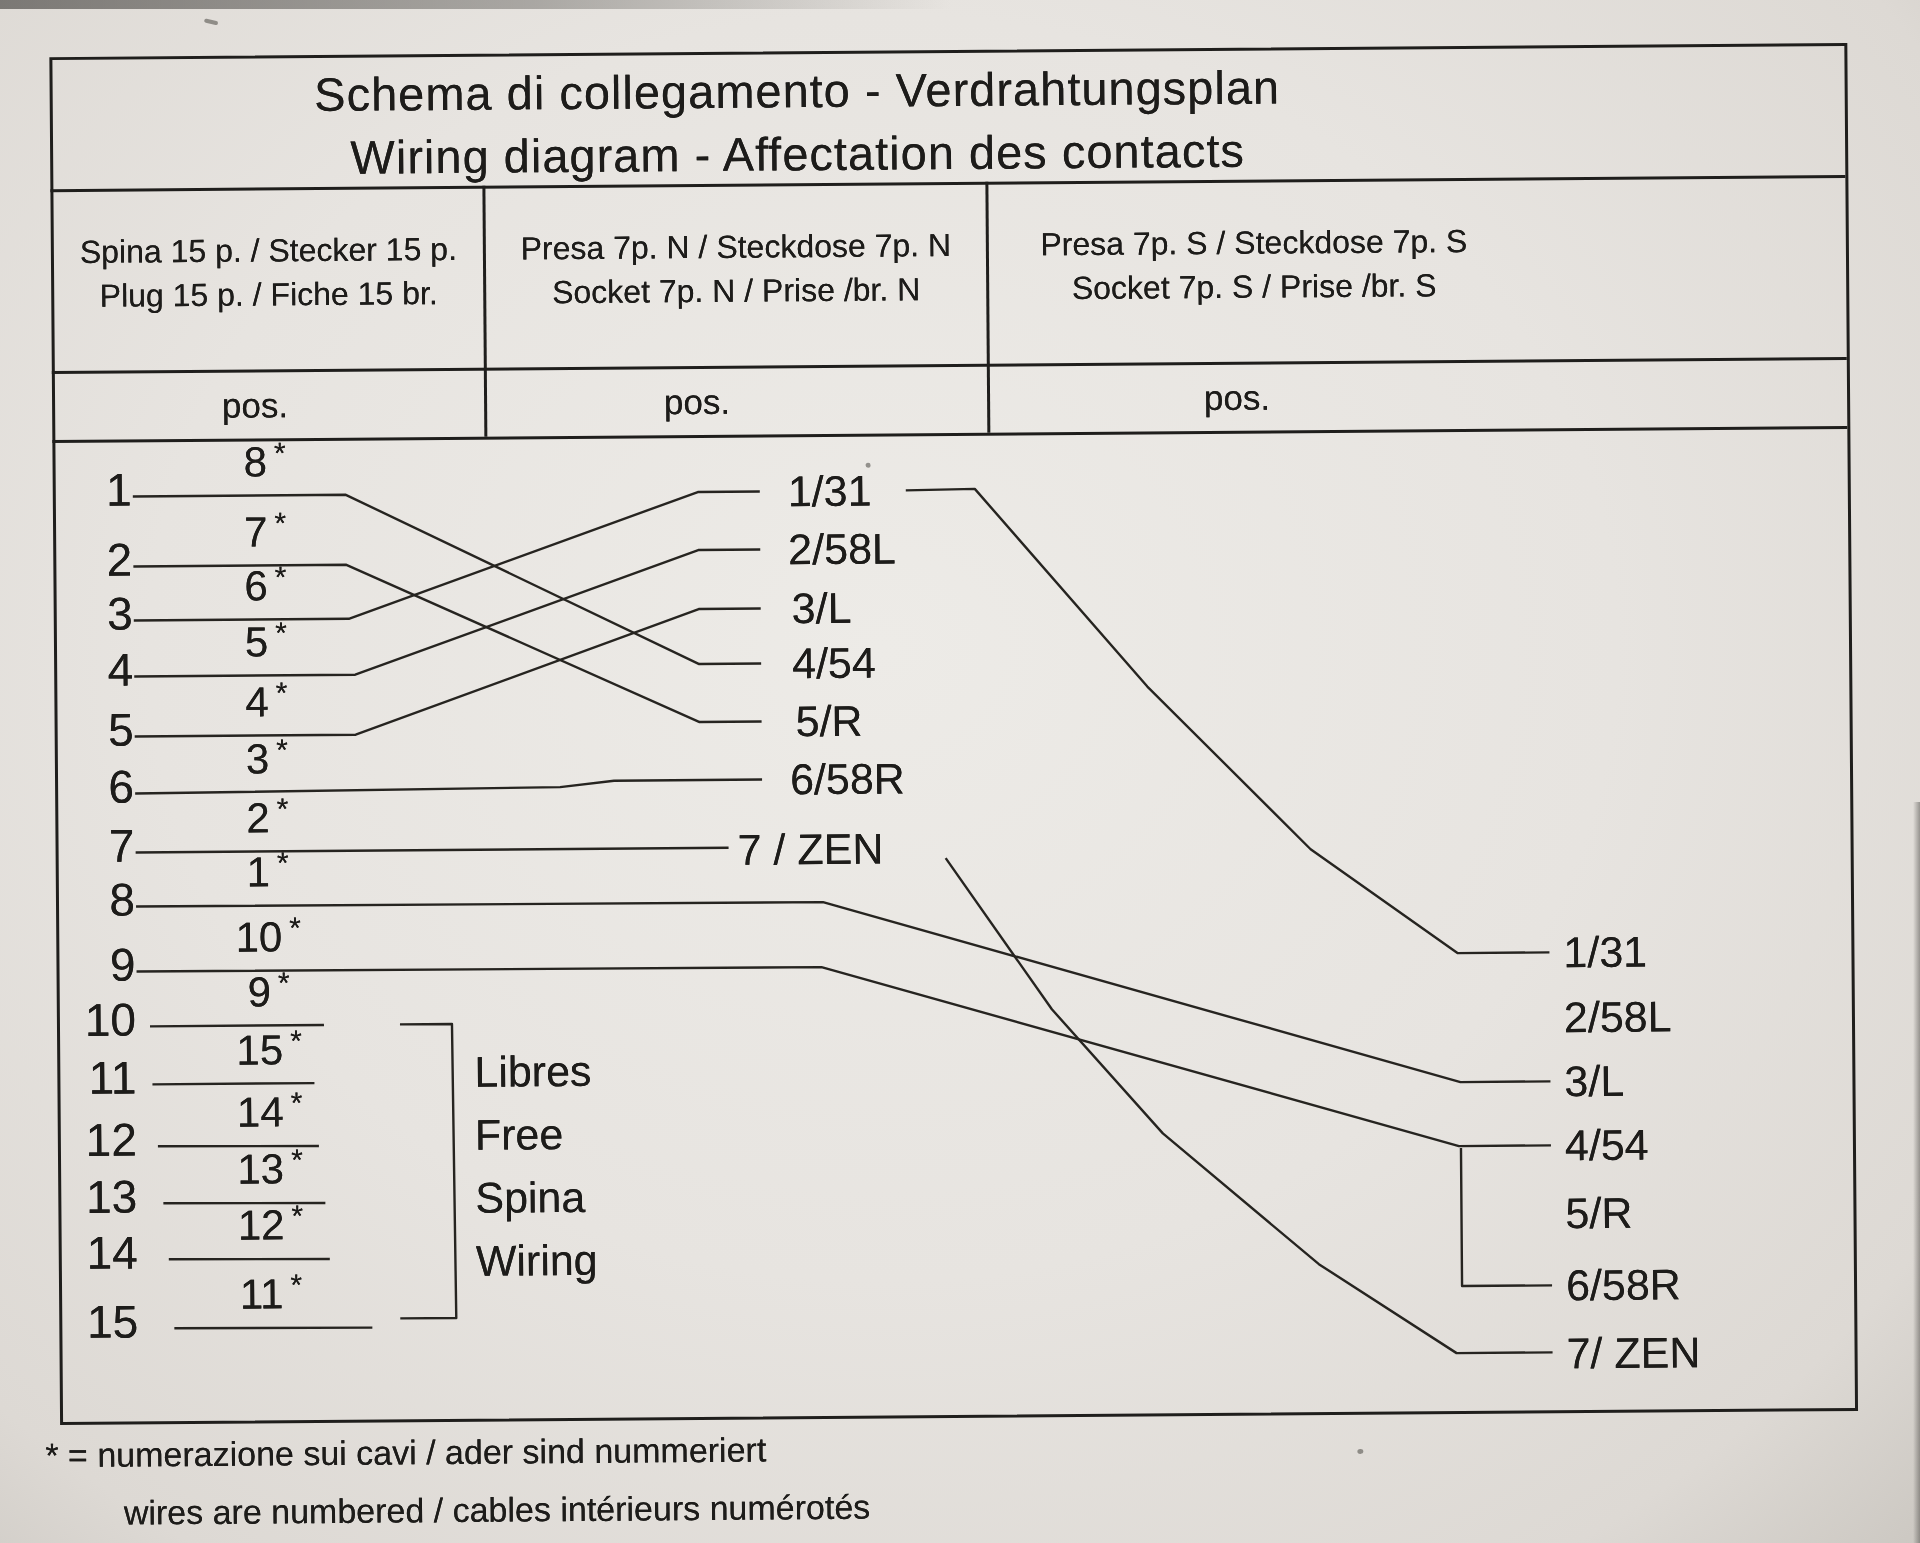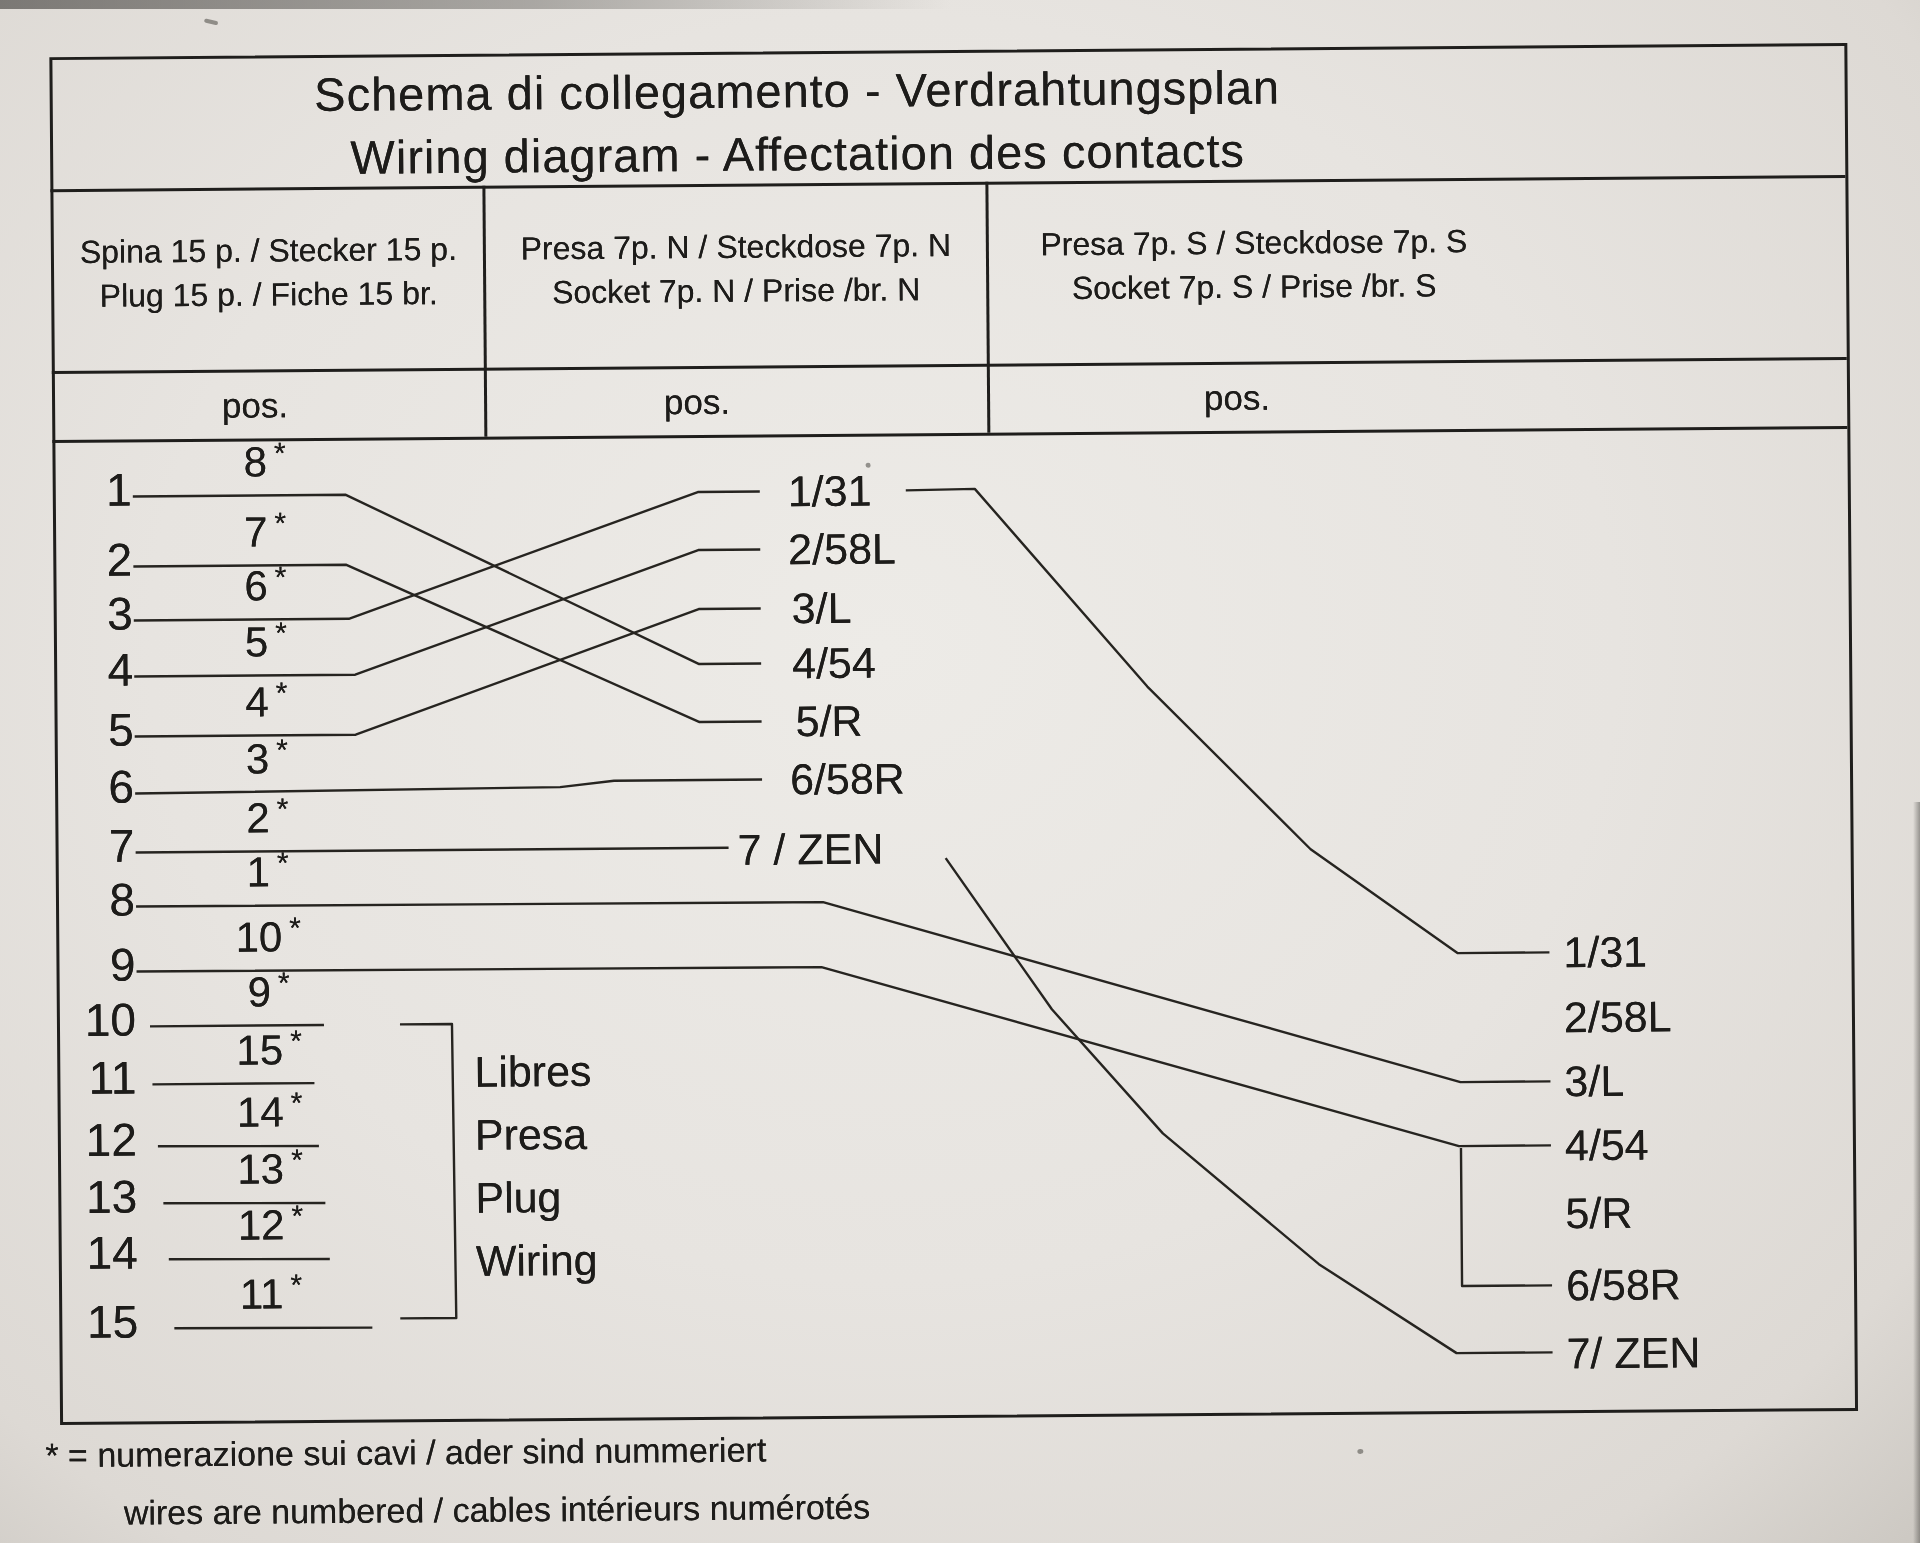--- a/index.html
+++ b/index.html
@@ -143,22 +143,22 @@
       <div class="s-label" style="left: 1562px; top: 998px;">2/58L</div>
       <div class="s-label" style="left: 1562px; top: 1062px;">3/L</div>
       <div class="s-label" style="left: 1562px; top: 1126px;">4/54</div>
       <div class="s-label" style="left: 1562px; top: 1194px;">5/R</div>
       <div class="s-label" style="left: 1562px; top: 1266px;">6/58R</div>
       <div class="s-label" style="left: 1562px; top: 1334px;">7/ ZEN</div>
     </div>
 
   <div id="free-layer">
       <div class="free-label" style="left: 472px; top: 1044px;">Libres</div>
-      <div class="free-label" style="left: 472px; top: 1107px;">Presa</div>
-      <div class="free-label" style="left: 472px; top: 1170px;">Plug</div>
+      <div class="free-label" style="left: 472px; top: 1107px;">Free</div>
+      <div class="free-label" style="left: 472px; top: 1170px;">Spina</div>
       <div class="free-label" style="left: 472px; top: 1233px;">Wiring</div>
     </div>
 
   <div class="foot" style="left:40px;top:1428px">* = numerazione sui cavi / ader sind  nummeriert</div>
   <div class="foot" style="left:118px;top:1486px">wires  are numbered /  cables intérieurs numérotés</div>
 
   <div class="speck" style="left:210px;top:14px;width:14px;height:4px;border-radius:2px;transform:rotate(14deg)"></div>
   <div class="speck" style="left:868px;top:462px;width:5px;height:5px"></div>
   <div class="speck" style="left:1352px;top:1452px;width:6px;height:5px"></div>
 

